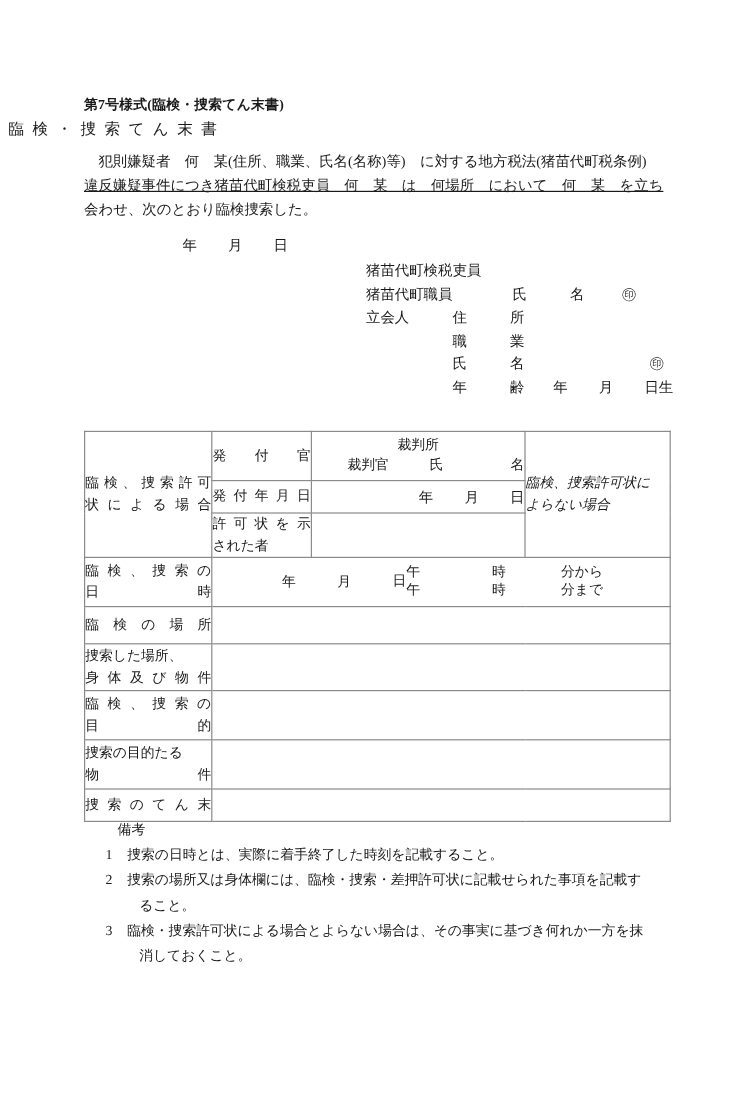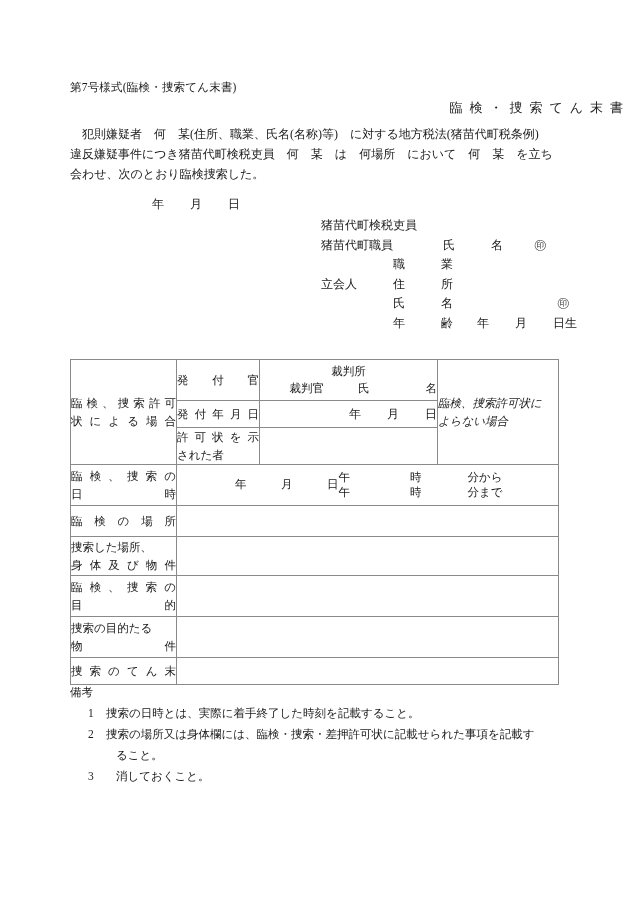--- a/index.html
+++ b/index.html
@@ -25,45 +25,46 @@
   }
 
   
   .form-code {
     position: absolute;
     left: 70px;
     top: 80px;
     font-size: 11.5px;
     letter-spacing: 0.2px;
     white-space: nowrap;
+    font-weight: bold;
   }
   .doc-title {
     position: absolute;
     left: 0;
     top: 99px;
     width: 630px;
-    text-align: right;
+    text-align: left;
     font-size: 13px;
     letter-spacing: 7px;
     text-indent: 7px;
     white-space: nowrap;
   }
 
   
   .intro {
     position: absolute;
     left: 70px;
     top: 124px;
     width: 492px;
     font-size: 12px;
     line-height: 20px;
     text-align: justify;
   }
   .intro .l1 { display: block; text-indent: 12px; white-space: nowrap; }
-  .intro .l2 { display: block; white-space: nowrap; }
+  .intro .l2 { display: block; white-space: nowrap; text-decoration: underline; }
   .intro .l3 { display: block; white-space: nowrap; }
 
   
   .date-line {
     position: absolute;
     left: 152px;
     top: 196px;
     font-size: 12px;
     white-space: nowrap;
   }
@@ -71,21 +72,21 @@
 
   
   .sigblock {
     position: absolute;
     left: 305px;
     top: 216px;
     font-size: 12px;
     line-height: 19.5px;
     white-space: nowrap;
   }
-  .sigrow { display: block; height: 19.5px; position: relative; margin-left: 16px; }
+  .sigrow { display: block; height: 19.5px; position: relative; }
   .sigrow .lead { display: inline-block; }
   .sig-indent { display: inline-block; width: 36px; }
   .seal {
     position: absolute;
     font-size: 12.5px;
     line-height: 19.5px;
   }
   .seal-a { left: 213px; }
   .seal-b { left: 236px; }
   .pos-name { position: absolute; left: 122px; }
@@ -157,21 +158,21 @@
 
   
   .remarks {
     position: absolute;
     left: 70px;
     top: 682px;
     width: 495px;
     font-size: 11.5px;
     line-height: 21px;
   }
-  .remarks-title { display: block; white-space: nowrap; }
+  .remarks-title { display: block; white-space: nowrap; margin-left: 28px; }
   .rmk-item {
     display: block;
     position: relative;
     padding-left: 36px;
     text-align: justify;
   }
   .rmk-num {
     position: absolute;
     left: 18px;
     top: 0;
@@ -201,24 +202,24 @@
   <div class="sigblock">
     <span class="sigrow">
       <span class="lead">猪苗代町検税吏員</span>
     </span>
     <span class="sigrow">
       <span class="lead">猪苗代町職員</span>
       <span class="pos-name">氏　　　名</span>
       <span class="seal seal-a">㊞</span>
     </span>
     <span class="sigrow">
+      <span class="lead">立会人</span><span class="sig-indent"></span><span>住　　　所</span>
+    </span>
+    <span class="sigrow">
       <span class="sig-indent" style="width:72px"></span><span>職　　　業</span>
-    </span>
-    <span class="sigrow">
-      <span class="lead">立会人</span><span class="sig-indent"></span><span>住　　　所</span>
     </span>
     <span class="sigrow">
       <span class="sig-indent" style="width:72px"></span><span>氏　　　名</span>
       <span class="seal seal-b">㊞</span>
     </span>
     <span class="sigrow">
       <span class="sig-indent" style="width:72px"></span><span>年　　　齢</span><span class="sig-indent" style="width:24px"></span><span>年</span><span class="sig-indent" style="width:26px"></span><span>月</span><span class="sig-indent" style="width:26px"></span><span>日生</span>
     </span>
   </div>
 
@@ -322,17 +323,18 @@
     </span>
 
     <span class="rmk-item">
       <span class="rmk-num">2</span>
       <span class="rmk-text">捜索の場所又は身体欄には、臨検・捜索・差押許可状に記載せられた事項を記載す</span>
       <span class="rmk-cont">ること。</span>
     </span>
 
     <span class="rmk-item">
       <span class="rmk-num">3</span>
+      <span class="rmk-text">臨検・捜索許可状による場合とよらない場合は、その事実に基づき何れか一方を抹</span>
       <span class="rmk-cont">消しておくこと。</span>
     </span>
   </div>
 
 </div>
 
 </body></html>

